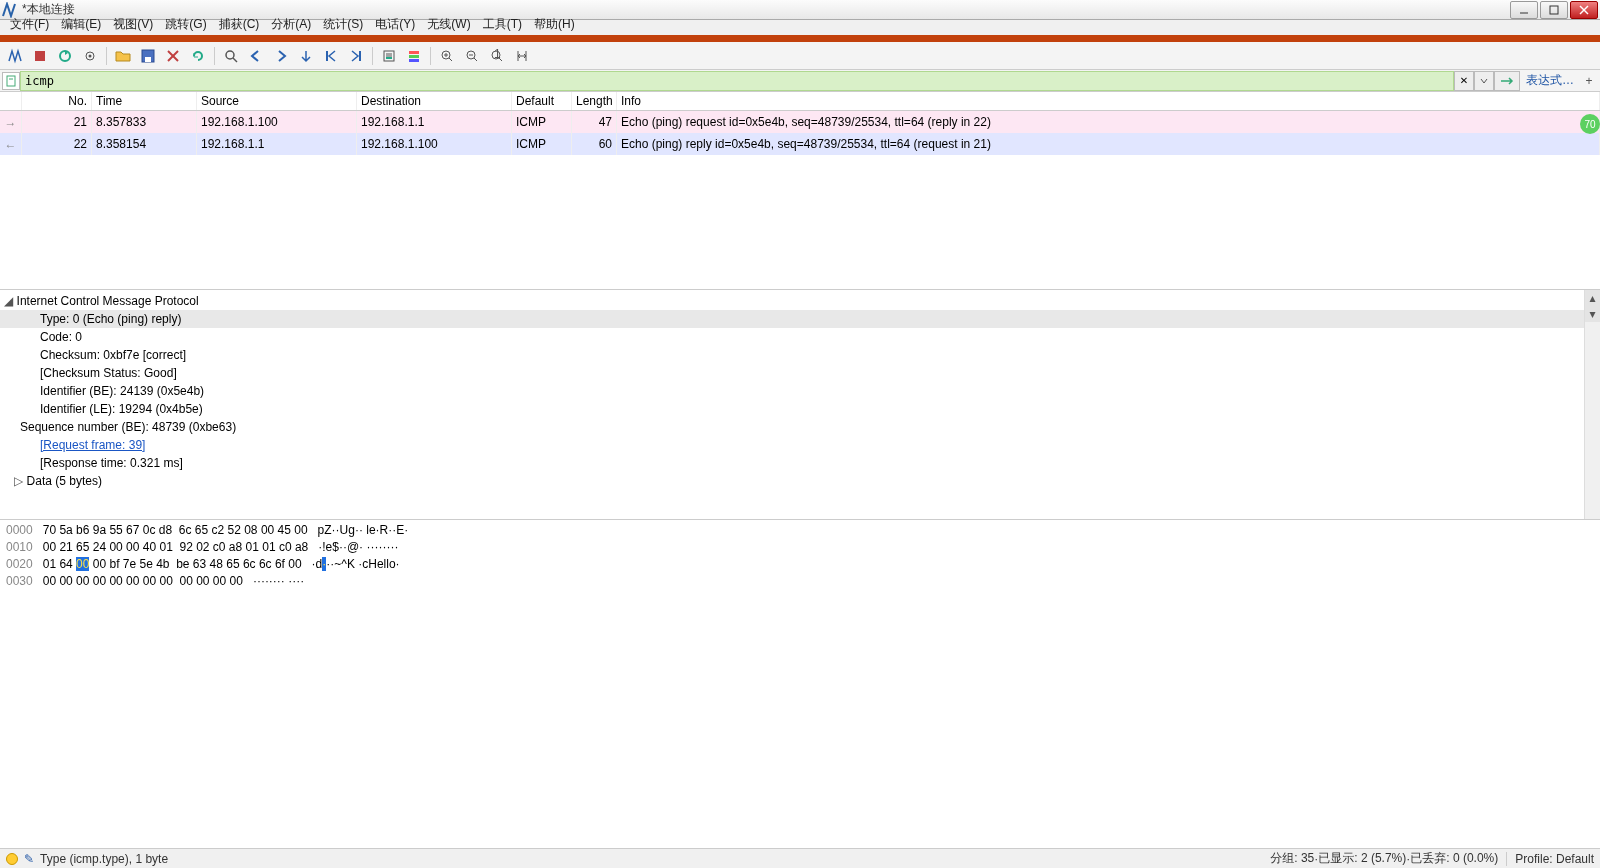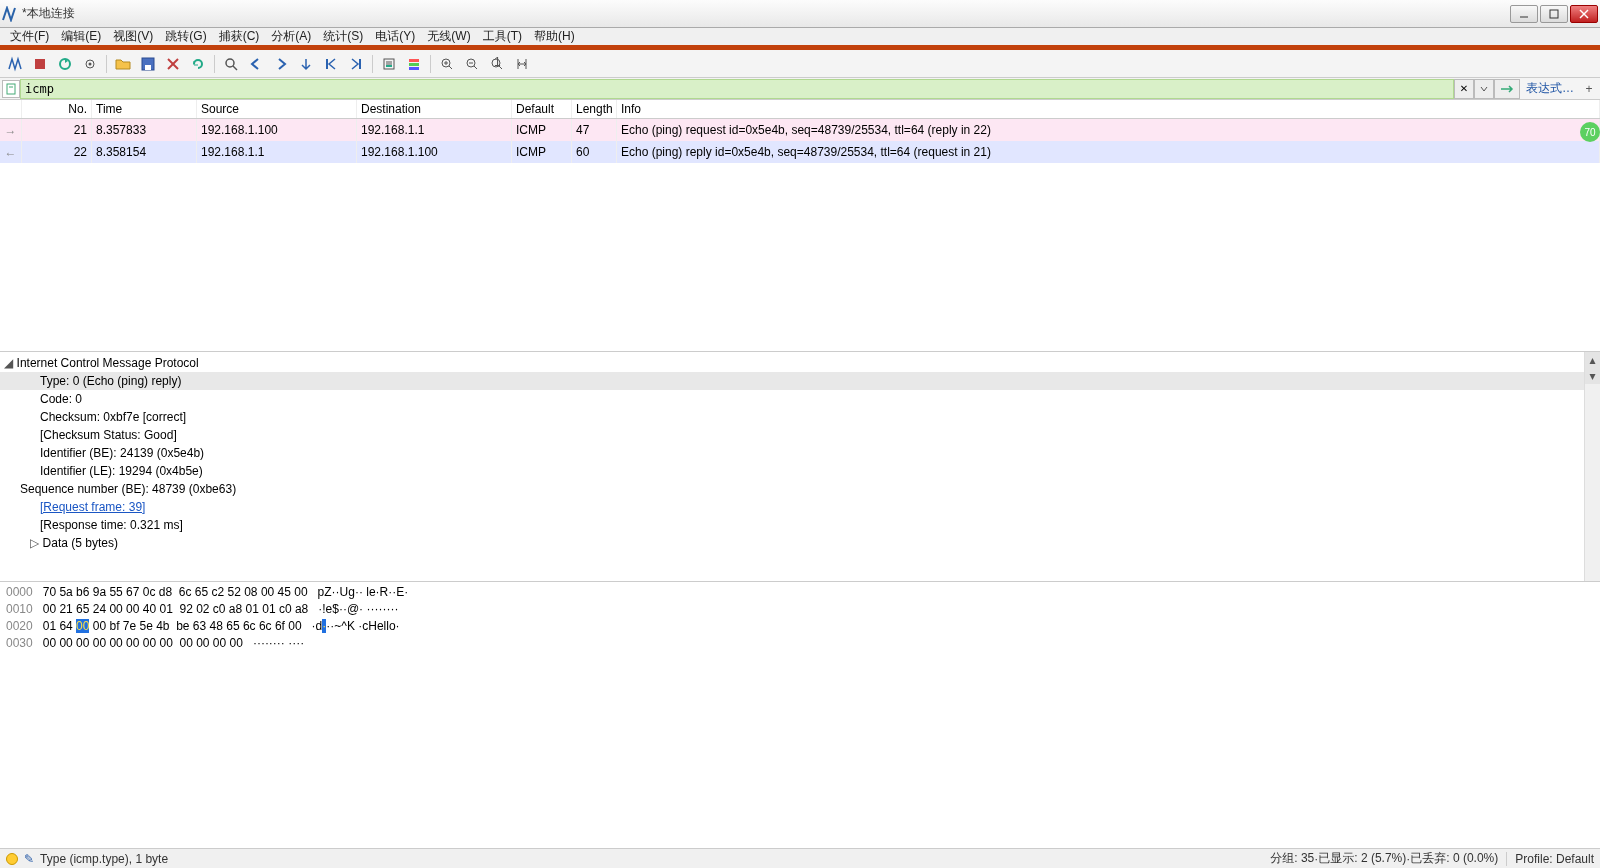--- a/index.html
+++ b/index.html
@@ -1,38 +1,38 @@
 <!DOCTYPE html>
 <html><head>
 <meta charset="utf-8">
 <style>
 *{margin:0;padding:0;box-sizing:border-box;font-family:"Microsoft YaHei",Tahoma,sans-serif;font-size:12px}
 body{background:#fff;overflow:hidden}
-.titlebar{height:28px;background:linear-gradient(to bottom,#fcfcfc,#e8e8e8);display:flex;align-items:center;padding:0 2px;border-bottom:1px solid #aaa}
+.titlebar{height:20px;background:linear-gradient(to bottom,#fcfcfc,#e8e8e8);display:flex;align-items:center;padding:0 2px;border-bottom:1px solid #aaa}
 .titlebar .icon{width:16px;height:16px;margin-right:4px;color:#2962a9}
 .titlebar .title{flex:1;color:#333}
 .winbtns{display:flex;gap:0}
 .winbtn{width:28px;height:18px;display:flex;align-items:center;justify-content:center;border:1px solid #999;background:linear-gradient(to bottom,#f8f8f8,#dcdcdc);border-radius:2px;margin-left:2px}
 .winbtn.close{background:linear-gradient(to bottom,#f08080,#c02020);color:#fff;border-color:#900}
-.menubar{height:22px;background:#f0f0f0;display:flex;align-items:center;padding:0 4px;border-bottom:5px solid #c2410c}
+.menubar{height:22px;background:#f0f0f0;display:flex;align-items:flex-end;padding:0 4px;border-bottom:7px solid #c2410c}
 .menuitem{padding:2px 6px;color:#222;cursor:default}
 .toolbar{height:28px;background:#f4f4f4;display:flex;align-items:center;padding:0 4px;gap:3px;border-bottom:1px solid #ccc}
 .tbtn{width:22px;height:22px;display:flex;align-items:center;justify-content:center;border:1px solid transparent;border-radius:2px}
 .tsep{width:1px;height:18px;background:#ccc;margin:0 2px}
 .filterbar{height:22px;display:flex;align-items:center;background:#f4f4f4;padding:0 2px;border-bottom:1px solid #ccc}
 .filterbar .fb-icon{width:18px;height:18px;display:flex;align-items:center;justify-content:center;color:#4a7;border:1px solid #bbb;background:#fff}
 .filterbar input{flex:1;height:20px;border:1px solid #b0d890;background:#d9f0c8;padding:0 4px;font-family:Consolas,monospace;font-size:12px;outline:none}
 .filterbar .clear{width:20px;height:20px;border:1px solid #bbb;background:#eee;display:flex;align-items:center;justify-content:center;font-size:10px}
 .filterbar .dd{width:20px;height:20px;border:1px solid #bbb;background:#eee;display:flex;align-items:center;justify-content:center}
 .filterbar .expr{padding:0 6px;color:#2156a5}
 .filterbar .plus{width:18px;text-align:center;color:#555}
-.packet-list{height:252px;overflow:auto;border-bottom:1px solid #ccc;position:relative}
+.packet-list{height:198px;overflow:auto;border-bottom:1px solid #ccc;position:relative}
 .pl-header{display:flex;background:#fff;border-bottom:1px solid #ccc;font-family:Consolas,"Lucida Console",monospace;font-size:11px;color:#000;position:sticky;top:0}
 .pl-header>div,.pl-row>div{padding:2px 4px;border-right:1px solid #eee;white-space:nowrap;overflow:hidden}
-.c-no{width:70px;text-align:right}.c-time{width:105px}.c-src{width:160px}.c-dst{width:155px}.c-proto{width:60px}.c-len{width:45px;text-align:left}.c-info{flex:1}
+.c-no{width:70px;text-align:right}.c-time{width:105px}.c-src{width:160px}.c-dst{width:155px}.c-proto{width:60px}.c-len{width:45px;text-align:right}.c-info{flex:1}
 .pl-row{display:flex;font-family:Consolas,"Lucida Console",monospace;font-size:12px;line-height:18px}
 .pl-row.req{background:#fde7f3}
 .pl-row.rep{background:#e1e6ff}
 .pl-arrow{width:22px;display:flex;align-items:center;justify-content:center;color:#888}
 .badge{position:absolute;right:0;top:22px;width:20px;height:20px;border-radius:50%;background:#5cd060;color:#fff;display:flex;align-items:center;justify-content:center;font-size:10px}
 .details{height:230px;overflow:auto;font-family:Consolas,"Lucida Console",monospace;font-size:12px;line-height:18px;border-bottom:1px solid #ccc;position:relative;padding:2px 0}
 .details .scrollbar{position:absolute;right:0;top:0;width:16px;height:100%;background:#f0f0f0;border-left:1px solid #ddd}
 .details .scrollbar .up,.details .scrollbar .dn{height:16px;display:flex;align-items:center;justify-content:center;color:#555;background:#e4e4e4}
 .dline{padding:0 4px 0 20px;white-space:pre}
 .dline.top{padding-left:4px}
@@ -286,21 +286,21 @@
   <div class="dline top">Internet Control Message Protocol</div>
   <div class="dline sel" style="padding-left:40px">Type: 0 (Echo (ping) reply)</div>
   <div class="dline" style="padding-left:40px">Code: 0</div>
   <div class="dline" style="padding-left:40px">Checksum: 0xbf7e [correct]</div>
   <div class="dline" style="padding-left:40px">[Checksum Status: Good]</div>
   <div class="dline" style="padding-left:40px">Identifier (BE): 24139 (0x5e4b)</div>
   <div class="dline" style="padding-left:40px">Identifier (LE): 19294 (0x4b5e)</div>
   <div class="dline" style="">Sequence number (BE): 48739 (0xbe63)</div>
   <div class="dline" style="padding-left:40px"><a>[Request frame: 39]</a></div>
   <div class="dline" style="padding-left:40px">[Response time: 0.321 ms]</div>
-  <div class="dline" style="padding-left:30px"><span style="color:#555">▷ </span><span>Data (5 bytes)</span></div>
+  <div class="dline" style="padding-left:14px"><span style="color:#555">▷ </span><span>Data (5 bytes)</span></div>
   <div class="scrollbar">
       <div class="up">▴</div>
       <div style="flex:1"></div>
       <div class="dn">▾</div>
     </div>
 </div>
 
 <div class="hexpane" id="hexpane"><div><span class="offset">0000</span>   70 5a b6 9a 55 67 0c d8  6c 65 c2 52 08 00 45 00   pZ··Ug·· le·R··E·</div><div><span class="offset">0010</span>   00 21 65 24 00 00 40 01  92 02 c0 a8 01 01 c0 a8   ·!e$··@· ········</div><div><span class="offset">0020</span>   01 64 <span class="hl">00</span> 00 bf 7e 5e 4b  be 63 48 65 6c 6c 6f 00   ·d<span class="hl">·</span>··~^K ·cHello·</div><div><span class="offset">0030</span>   00 00 00 00 00 00 00 00  00 00 00 00   ········ ····</div></div>
 
 <div class="statusbar">

